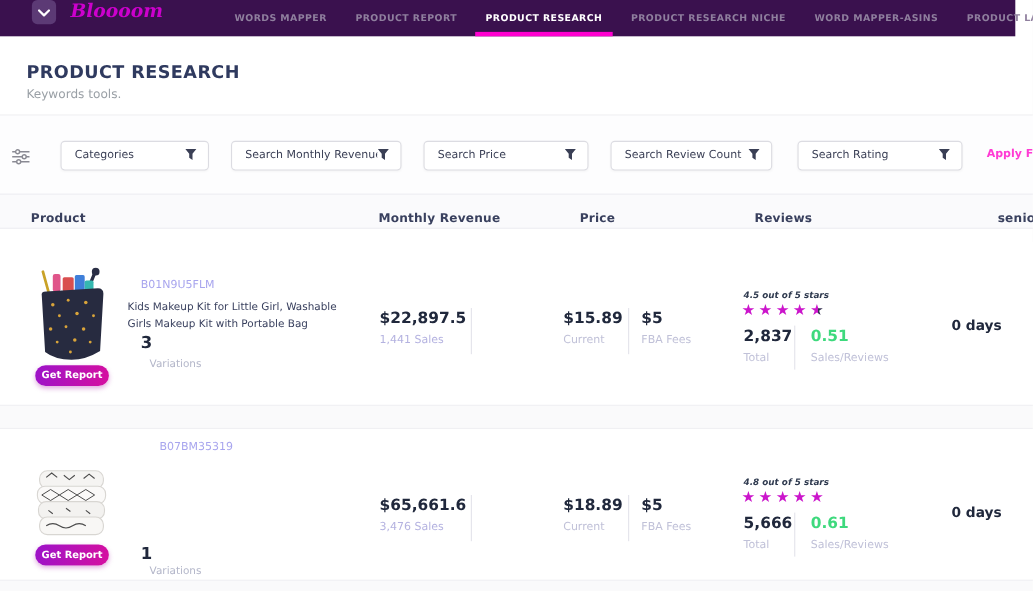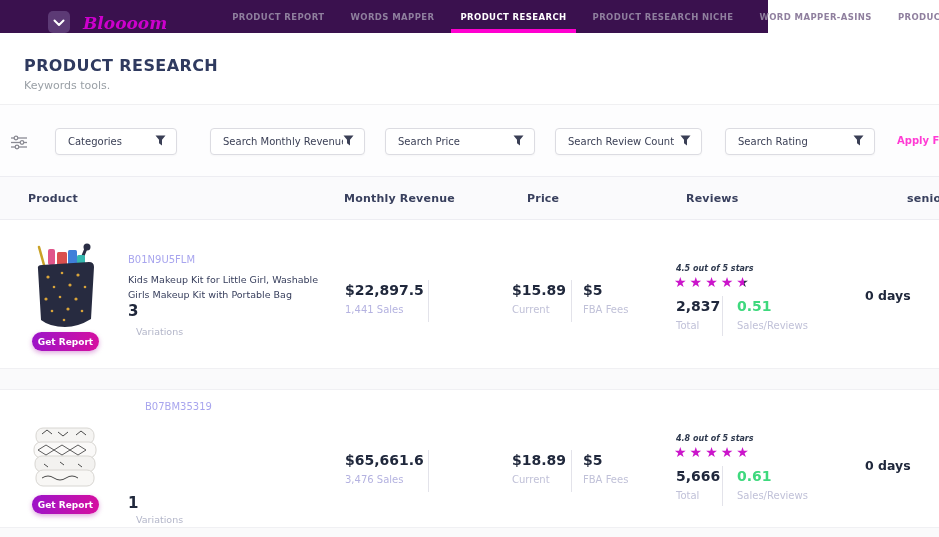--- a/index.html
+++ b/index.html
@@ -1,64 +1,64 @@
 <!DOCTYPE html>
 <html><head>
 <meta charset="utf-8">
 <style>
   * { margin:0; padding:0; box-sizing:border-box; }
   body { font-family:"DejaVu Sans", sans-serif; background:#e8e8e8; }
   .screen { position:relative; width:939px; height:537px; background:#fff; overflow:hidden; margin:0 auto; }
 
   
-  .nav { position:absolute; top:0; left:0; width:768px; height:33px; background:#3a114e; display:flex; align-items:flex-end;padding-left:19px; }
+  .nav { position:absolute; top:0; left:0; width:923px; height:33px; background:#3a114e; display:flex; align-items:flex-start; }
   .nav-toggle { margin-left:29px; width:22px; height:22px; background:#5c3a75; border:none; border-radius:5px; display:flex; align-items:center; justify-content:center; cursor:pointer; flex:0 0 auto; }
   .logo { margin-left:13px; font-family:"DejaVu Serif", serif; font-style:italic; font-weight:bold; font-size:17px; color:#cd00cd; flex:0 0 auto; }
   .nav-menu { display:flex; align-items:stretch; height:100%; margin-left:52px; }
   .nav-item { position:relative; display:flex; align-items:center; padding:0 13px; font-size:8.5px; font-weight:bold; letter-spacing:0.4px; color:#8f7f9e; cursor:pointer; white-space:nowrap; }
   .nav-item.active { color:#ffffff; }
   .nav-item.active::after { content:""; position:absolute; left:4px; right:4px; bottom:0; height:4px; background:#ff00d0; }
 
   
   .page-title { position:absolute; left:24px; top:56px; font-size:16px; font-weight:bold; letter-spacing:0.4px; color:#2f3a5f; }
   .page-subtitle { position:absolute; left:24px; top:79px; font-size:11px; color:#9aa0a6; }
 
   
   .filter-zone { position:absolute; top:104px; left:0; width:939px; height:72px; background:#fdfdfe; border-top:1px solid #f0f0f2; }
   .sliders-icon { position:absolute; left:11px; top:135px; cursor:pointer; }
   .fbox { position:absolute; top:128px; height:27px; background:#fff; border:1px solid #dcdce2; border-radius:4px; display:flex; align-items:center; justify-content:space-between; padding:0 10px 0 12px; font-size:10px; color:#3a3f55; cursor:pointer; box-shadow:0 1px 2px rgba(0,0,0,0.03); }
   .fbox .flabel { white-space:nowrap; overflow:hidden; }
-  .fb-1 { left:55px;  width:122px; }
+  .fb-1 { left:55px;  width:135px; }
   .fb-2 { left:210px; width:155px; }
   .fb-3 { left:385px; width:150px; }
   .fb-4 { left:555px; width:147px; }
   .fb-5 { left:725px; width:150px; }
   .apply-link { position:absolute; left:897px; top:135px; font-size:10px; font-weight:bold; color:#ff3bd4; white-space:nowrap; cursor:pointer; }
 
   
-  .thead { position:absolute; top:176px; left:0; width:939px; height:44px; background:#fafafc; border-top:1px solid #ededf2; border-bottom:1px solid #ededf2; }
+  .thead { position:absolute; top:176px; left:0; width:939px; height:32px; background:#fafafc; border-top:1px solid #ededf2; border-bottom:1px solid #ededf2; }
   .th { position:absolute; top:15px; font-size:11px; font-weight:bold; color:#39405e; letter-spacing:0.2px; }
   .th-product { left:28px; }  .th-revenue { left:344px; }  .th-price { left:527px; }
   .th-reviews { left:686px; } .th-seniority { left:879px;margin-left:28px; }
 
   
   .row { position:absolute; left:0; width:939px; background:#fff; }
   .row1 { top:220px; height:148px; }
   .row2 { top:390px; height:137px; }
   .band { position:absolute; left:0; width:939px; background:#fafafb; border-top:1px solid #f0f0f3; border-bottom:1px solid #f0f0f3; }
   .band1 { top:368px; height:22px; }
   .band2 { top:527px; height:10px; border-bottom:none; }
 
   .pimg { position:absolute; left:30px; }
   .row1 .pimg { top:23px; }
   .row2 .pimg { top:36px; }
   .asin { position:absolute; left:128px; font-size:10px; color:#a8a5ee; cursor:pointer; }
   .row1 .asin { top:34px; }
   .row2 .asin { top:11px;margin-left:17px; }
-  .ptitle { position:absolute; left:128px; width:207px; font-size:9.5px; line-height:15px; color:#39405e; font-weight:500; }
+  .ptitle { position:absolute; left:116px; width:207px; font-size:9.5px; line-height:15px; color:#39405e; font-weight:500; }
   .row1 .ptitle { top:52px; }
   .row2 .ptitle { top:29px; }
   .vnum { position:absolute; left:128px; font-size:15px; font-weight:bold; color:#20283c; }
   .row1 .vnum { top:82px; }
   .row2 .vnum { top:104px; }
   .vlabel { position:absolute; left:136px; font-size:9.5px; color:#b3b6c9; }
   .row1 .vlabel { top:106px; }
   .row2 .vlabel { top:124px; }
   .get-report { position:absolute; left:32px; width:67px; height:19px; border:none; border-radius:10px; background:linear-gradient(100deg,#9c13c9 0%,#d60f9f 100%); color:#fff; font-size:9px; font-weight:bold; font-family:"DejaVu Sans", sans-serif; cursor:pointer; box-shadow:0 2px 5px rgba(160,10,160,0.35); }
   .row1 .get-report { top:112px; }
@@ -96,22 +96,22 @@
   <div class="nav">
     <button class="nav-toggle">
       <span>
         <svg width="12" height="8" viewBox="0 0 12 8">
             <path d="M1.5 1.5 L6 6 L10.5 1.5" fill="none" stroke="#fff" stroke-width="2" stroke-linecap="round" stroke-linejoin="round"></path>
           </svg>
       </span>
     </button>
     <div class="logo">Bloooom</div>
     <div class="nav-menu">
+      <div class="nav-item">WORDS MAPPER</div>
       <div class="nav-item">PRODUCT REPORT</div>
-      <div class="nav-item">WORDS MAPPER</div>
       <div class="nav-item active">PRODUCT RESEARCH</div>
       <div class="nav-item">PRODUCT RESEARCH NICHE</div>
       <div class="nav-item">WORD MAPPER-ASINS</div>
       <div class="nav-item">PRODUCT LAUNCHER</div>
     </div>
   </div>
 
   <div class="page-title">PRODUCT RESEARCH</div>
   <div class="page-subtitle">Keywords tools.</div>
 

